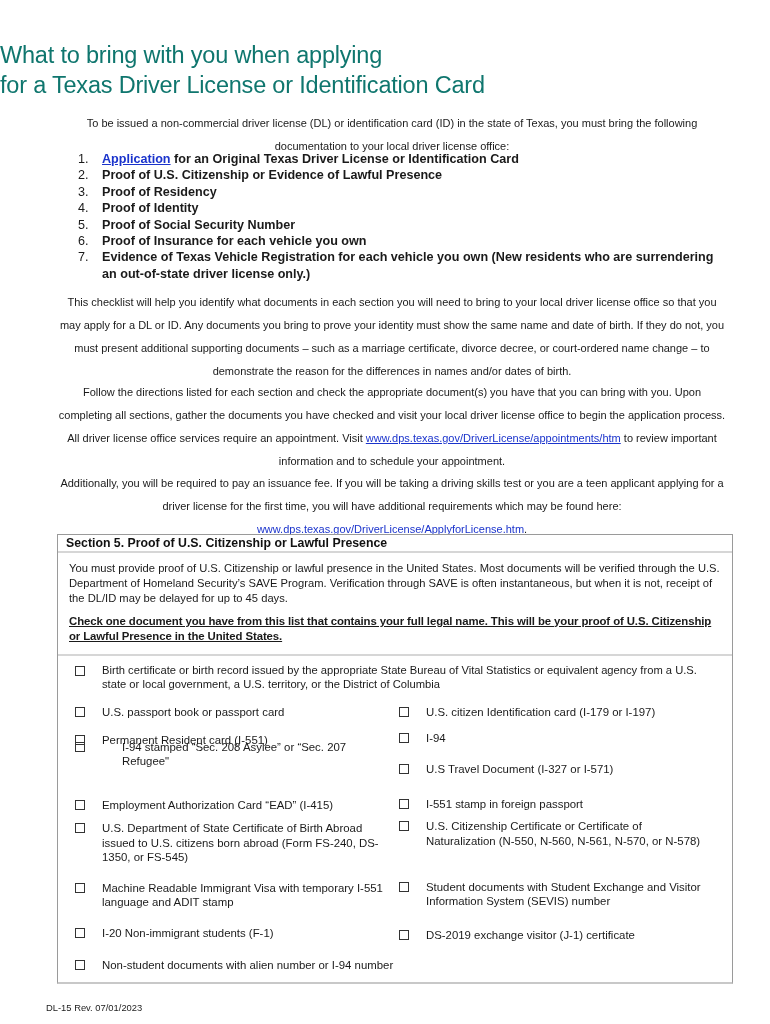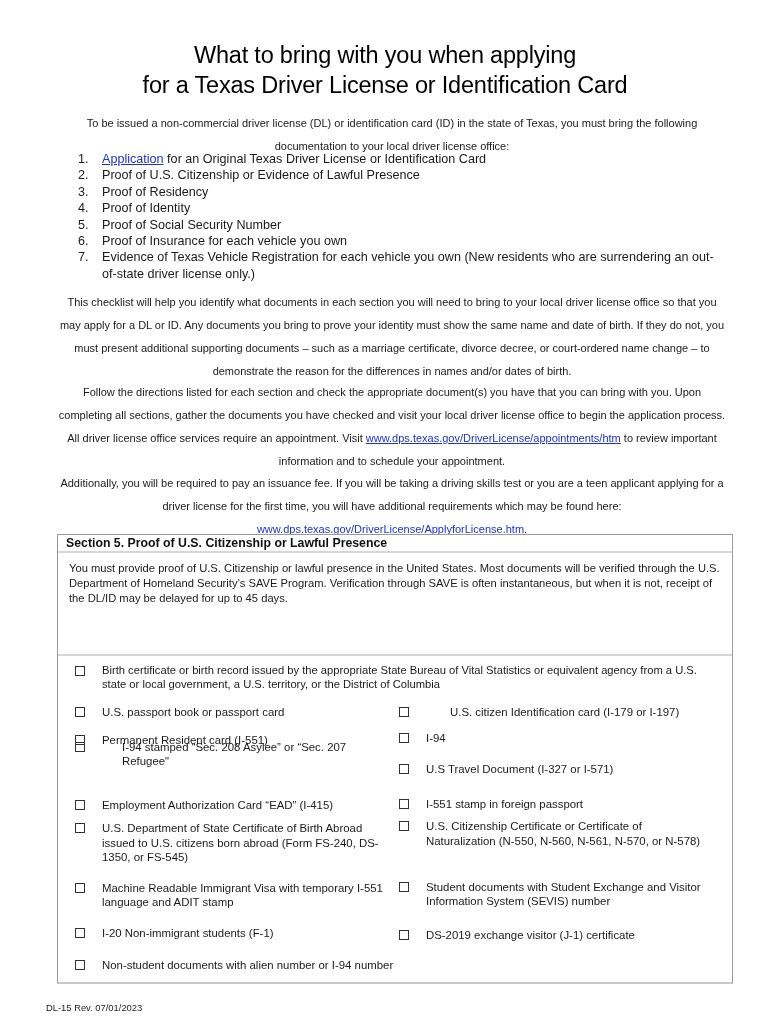--- a/index.html
+++ b/index.html
@@ -1,28 +1,28 @@
 <!DOCTYPE html>
 <html><head>
 <meta charset="utf-8">
 <style>
   * { box-sizing: border-box; margin: 0; padding: 0; }
   html, body { width: 770px; height: 1024px; background: #ffffff; overflow: hidden; }
   body { font-family: "Liberation Sans", sans-serif; color: #1a1a1a; position: relative; }
   .page { position: absolute; left: 0; top: 0; width: 770px; height: 1024px; }
 
-  .title { position: absolute; left: 0; width: 770px; top: 40px; text-align: center;
-           font-size: 23.5px; line-height: 30px; color: #000000; letter-spacing: -0.2px; }
+  .title { position: absolute; left: 0; width: 770px; top: 40px; text-align: left;
+           font-size: 23.5px; line-height: 30px; color: #0f766e; letter-spacing: -0.2px; }
 
   .para { position: absolute; left: 57px; width: 670px; font-size: 11px; line-height: 23px; color: #1a1a1a; text-align: center; }
   .p1 { top: 112px; }
   .list { position: absolute; left: 78px; top: 151px; width: 640px; font-size: 12.6px; line-height: 16.4px; list-style: none; }
   .list li { display: flex; }
   .list .num { width: 24px; flex: 0 0 24px; }
-  .list .txt { flex: 1; }
+  .list .txt { flex: 1; font-weight: bold; }
   .p2 { top: 291px; }
   .p3 { top: 381px; }
   .p4 { top: 472px; }
   a, .link { color: #1a33cc; text-decoration: underline; }
 
   .section { position: absolute; left: 57px; top: 534px; width: 676px; height: 450px;
              border: 1px solid #9a9a9a; border-bottom: 2px solid #c8c8c8; }
   .sec-head { height: 18px; border-bottom: 2px solid #d6d6d6; padding-left: 8px;
               font-weight: bold; font-size: 12.3px; line-height: 17px; color: #111; }
   .sec-intro { height: 103px; border-bottom: 2px solid #d6d6d6; padding: 8px 8px 0 11px;
@@ -81,33 +81,34 @@
   <p class="para p2">This checklist will help you identify what documents in each section you will need to bring to your local driver license office so that you may apply for a DL or ID. Any documents you bring to prove your identity must show the same name and date of birth. If they do not, you must present additional supporting documents – such as a marriage certificate, divorce decree, or court-ordered name change – to demonstrate the reason for the differences in names and/or dates of birth.</p>
 
   <p class="para p3"><span>Follow the directions listed for each section and check the appropriate document(s) you have that you can bring with you. Upon completing all sections, gather the documents you have checked and visit your local driver license office to begin the application process. All driver license office services require an appointment.  Visit </span><a class="link">www.dps.texas.gov/DriverLicense/appointments/htm</a><span> to review important information and to schedule your appointment.</span></p>
 
   <p class="para p4"><span>Additionally, you will be required to pay an issuance fee. If you will be taking a driving skills test or you are a teen applicant applying for a driver license for the first time, you will have additional requirements which may be found here:  </span><a class="link">www.dps.texas.gov/DriverLicense/ApplyforLicense.htm</a><span>.</span></p>
 
   <div class="section">
     <div class="sec-head">Section 5. Proof of U.S. Citizenship or Lawful Presence</div>
     <div class="sec-intro">
       <div>You must provide proof of U.S. Citizenship or lawful presence in the United States. Most documents will be verified through the U.S. Department of Homeland Security’s SAVE Program. Verification through SAVE is often instantaneous, but when it is not, receipt of the DL/ID may be delayed for up to 45 days.</div>
+      <div class="instr">Check one document you have from this list that contains your full legal name. This will be your proof of U.S. Citizenship or Lawful Presence in the United States.</div>
     </div>
     <div class="checks">
 
       <div class="item" style="left:17px; top:49px; width:300px;">
         <span class="box"></span>
         <span class="lbl">U.S. passport book or passport card</span>
       </div>
 
       <div class="item" style="left:17px; top:8px; width:640px;">
         <span class="box"></span>
         <span class="lbl" style="font-size:11.2px; line-height:13.5px;">Birth certificate or birth record issued by the appropriate State Bureau of Vital Statistics or equivalent agency from a U.S. state or local government, a U.S. territory, or the District of Columbia</span>
       </div>
-      <div class="item" style="left:341px; top:49px; width:320px;gap:24px;">
+      <div class="item" style="left:341px; top:49px; width:320px;">
         <span class="box"></span>
         <span class="lbl">U.S. citizen Identification card (I-179 or I-197)</span>
       </div>
 
       <div class="item" style="left:17px; top:77px; width:300px;">
         <span class="box"></span>
         <span class="lbl">Permanent Resident card (I-551)</span>
       </div>
       <div class="item" style="left:341px; top:75px; width:320px;">
         <span class="box"></span>

